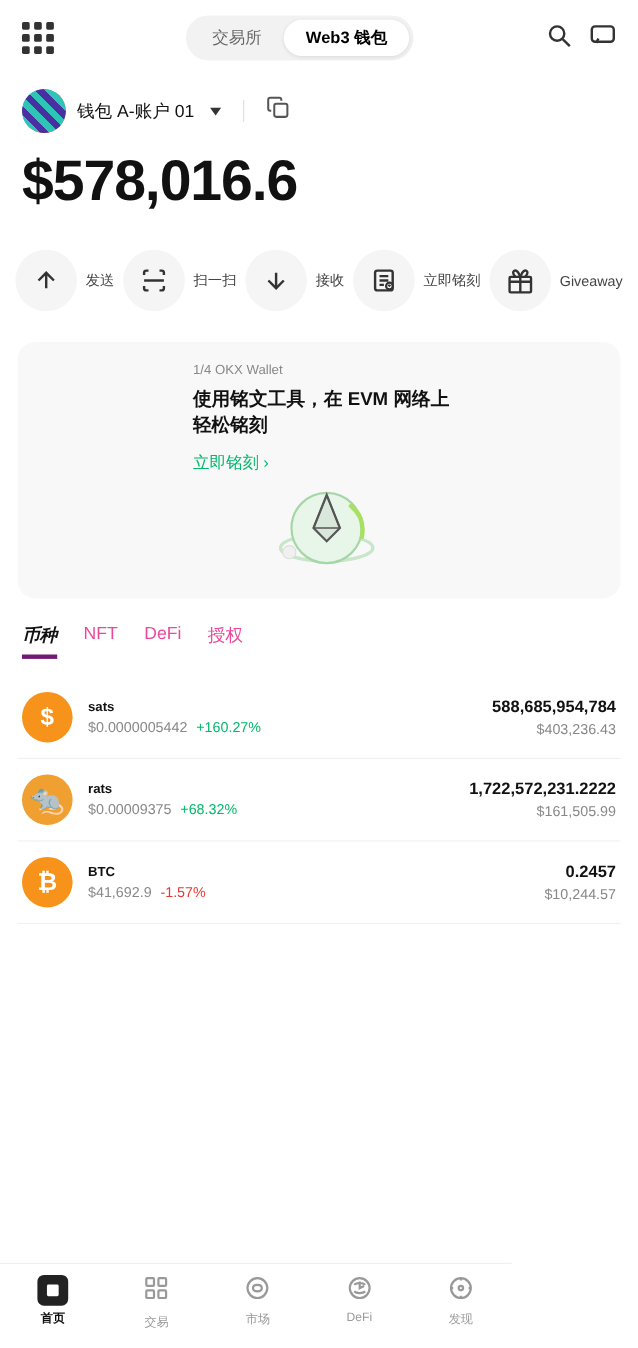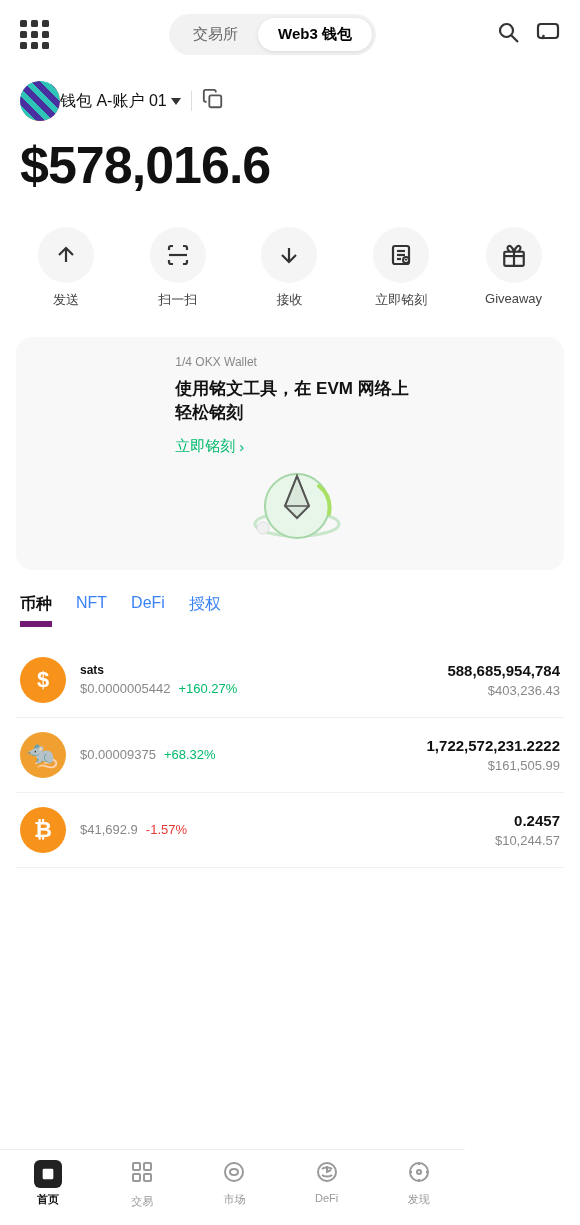--- a/index.html
+++ b/index.html
@@ -59,20 +59,21 @@
       cursor: pointer;
     }
 
     
     .account-section {
       padding: 16px 20px 8px 20px;
     }
     .account-row {
       display: flex;
       align-items: center;
+      gap: 10px;
       margin-bottom: 14px;
     }
     .avatar {
       width: 40px; height: 40px;
       border-radius: 50%;
       background: linear-gradient(135deg, #6c3fc5 0%, #2ec4b6 40%, #ff9a3c 70%, #e040fb 100%);
       display: flex; align-items: center; justify-content: center;
       overflow: hidden;
     }
     .avatar-inner {
@@ -120,21 +121,21 @@
 
     
     .actions {
       display: flex;
       justify-content: space-around;
       padding: 0 10px;
       margin-bottom: 28px;
     }
     .action-item {
       display: flex;
-      flex-direction: column;
+      flex-direction: row;
       align-items: center;
       gap: 8px;
       cursor: pointer;
     }
     .action-circle {
       width: 56px; height: 56px;
       border-radius: 50%;
       background: #f5f5f5;
       display: flex; align-items: center; justify-content: center;
       font-size: 22px;
@@ -196,28 +197,29 @@
 
     
     .asset-tabs {
       display: flex;
       padding: 0 20px;
       gap: 24px;
       margin-bottom: 16px;
     }
     .asset-tab {
       font-size: 16px;
-      color: #3b82f6;
+      color: #ec4899;
       cursor: pointer;
       padding-bottom: 6px;
     }
     .asset-tab.active {
       color: #111;
       font-weight: 600;
-      border-bottom: 6px solid #701a75;
+      border-bottom: 4px solid #701a75;
+      font-style: italic;
     }
 
     
     .asset-list {
       padding: 0 16px;
     }
     .asset-item {
       display: flex;
       align-items: center;
       padding: 14px 4px;
@@ -502,36 +504,38 @@
       <div class="asset-balance">588,685,954,784</div>
       <div class="asset-usd">$403,236.43</div>
     </div>
   </div>
 
   <div class="asset-item">
     <div class="asset-icon rats-icon" style="background:#f0a030; font-size:26px; display:flex; align-items:center; justify-content:center;">
       <span>🐀</span>
     </div>
     <div class="asset-info">
+      <div class="asset-name">rats</div>
       <div class="asset-price-row">
         <span class="asset-price">$0.00009375</span>
         <span class="asset-change-positive">+68.32%</span>
       </div>
     </div>
     <div class="asset-amounts">
       <div class="asset-balance">1,722,572,231.2222</div>
       <div class="asset-usd">$161,505.99</div>
     </div>
   </div>
 
   <div class="asset-item">
     <div class="asset-icon btc-icon">
       <span class="asset-icon-text">₿</span>
     </div>
     <div class="asset-info">
+      <div class="asset-name">BTC</div>
       <div class="asset-price-row">
         <span class="asset-price">$41,692.9</span>
         <span class="asset-change-negative">-1.57%</span>
       </div>
     </div>
     <div class="asset-amounts">
       <div class="asset-balance">0.2457</div>
       <div class="asset-usd">$10,244.57</div>
     </div>
   </div>

